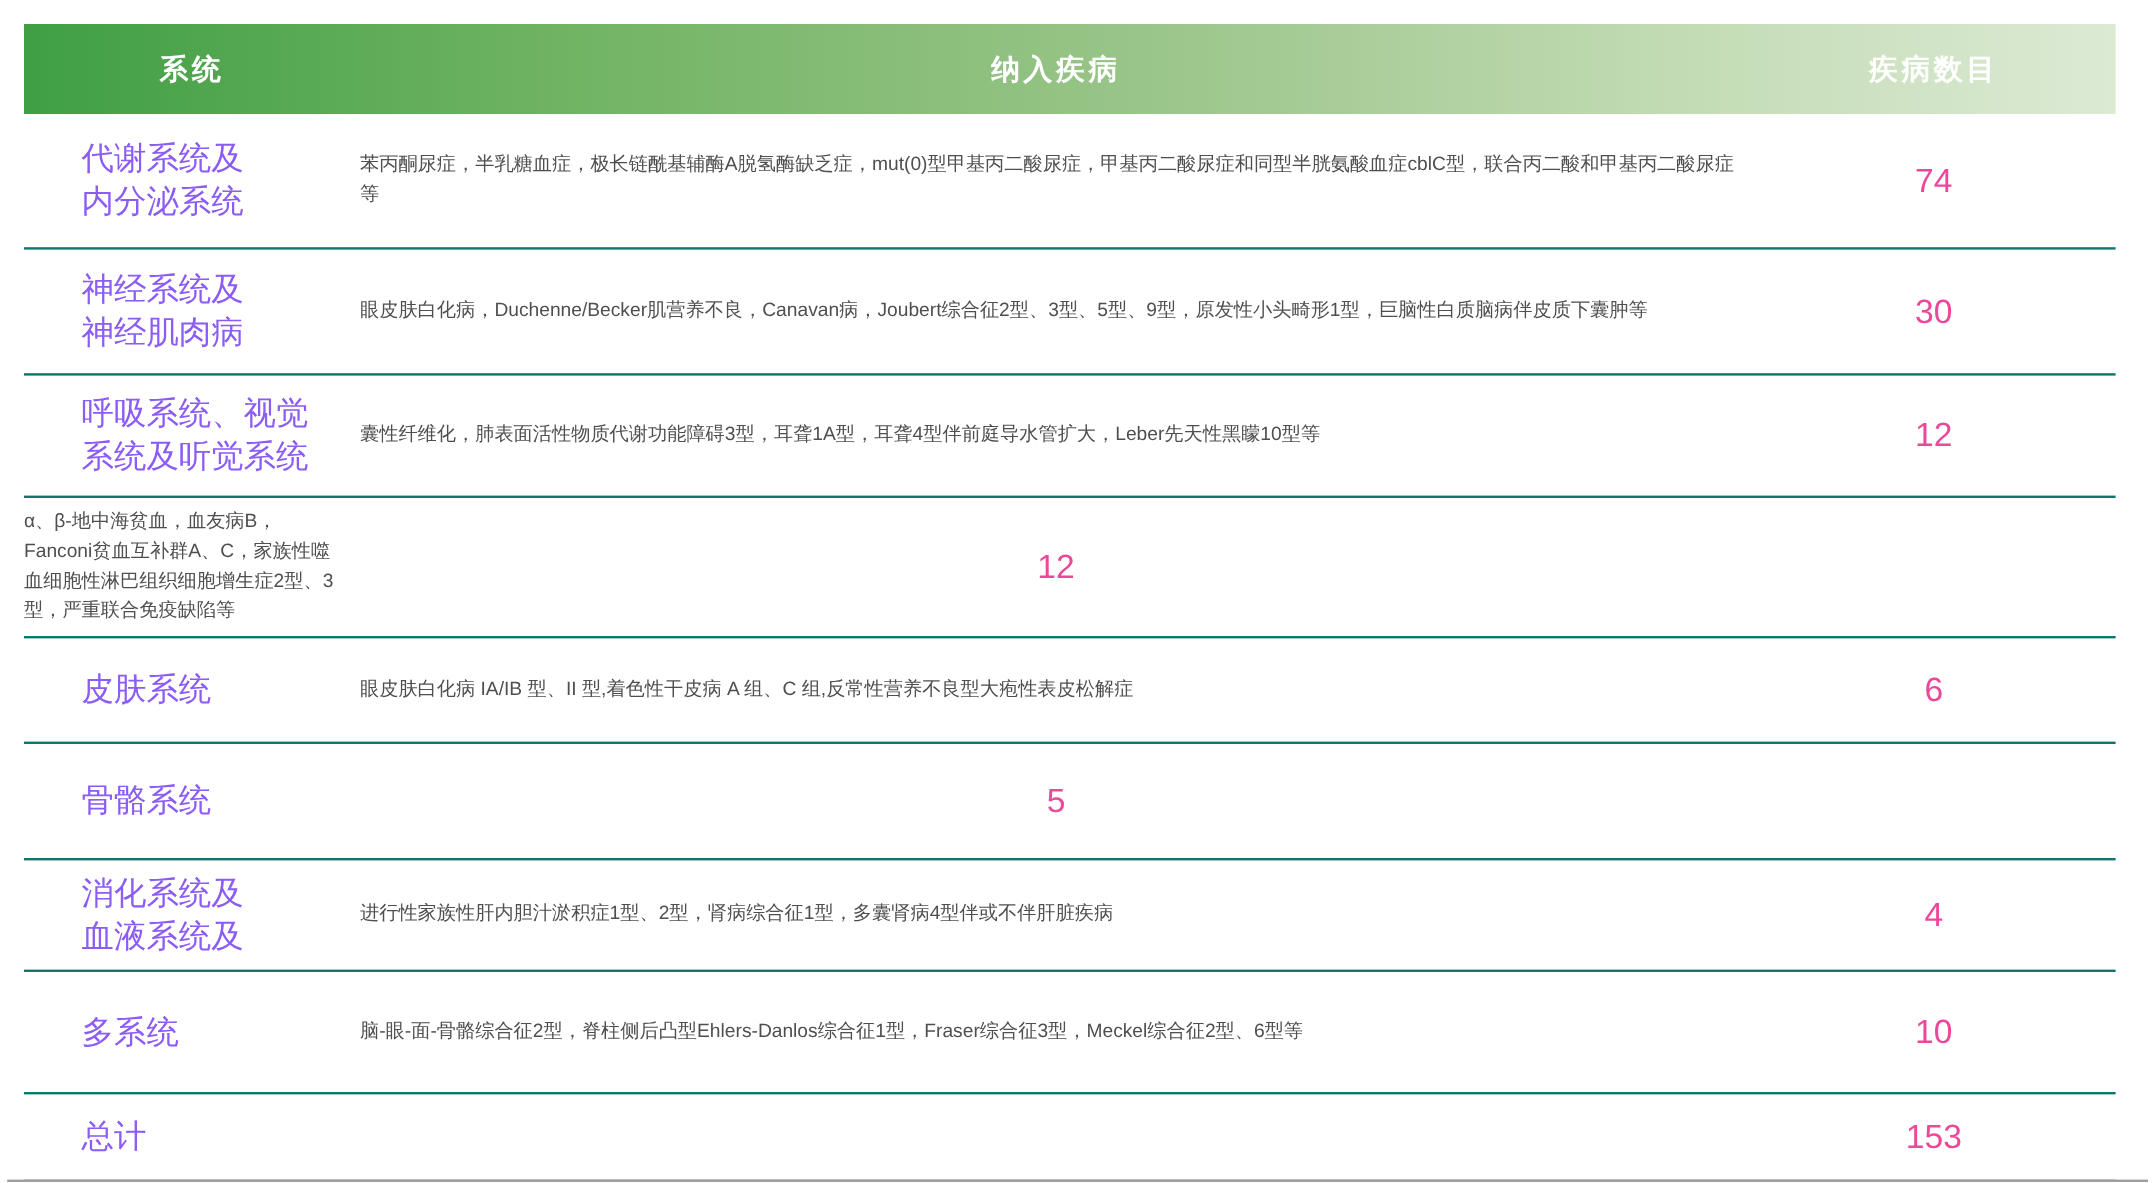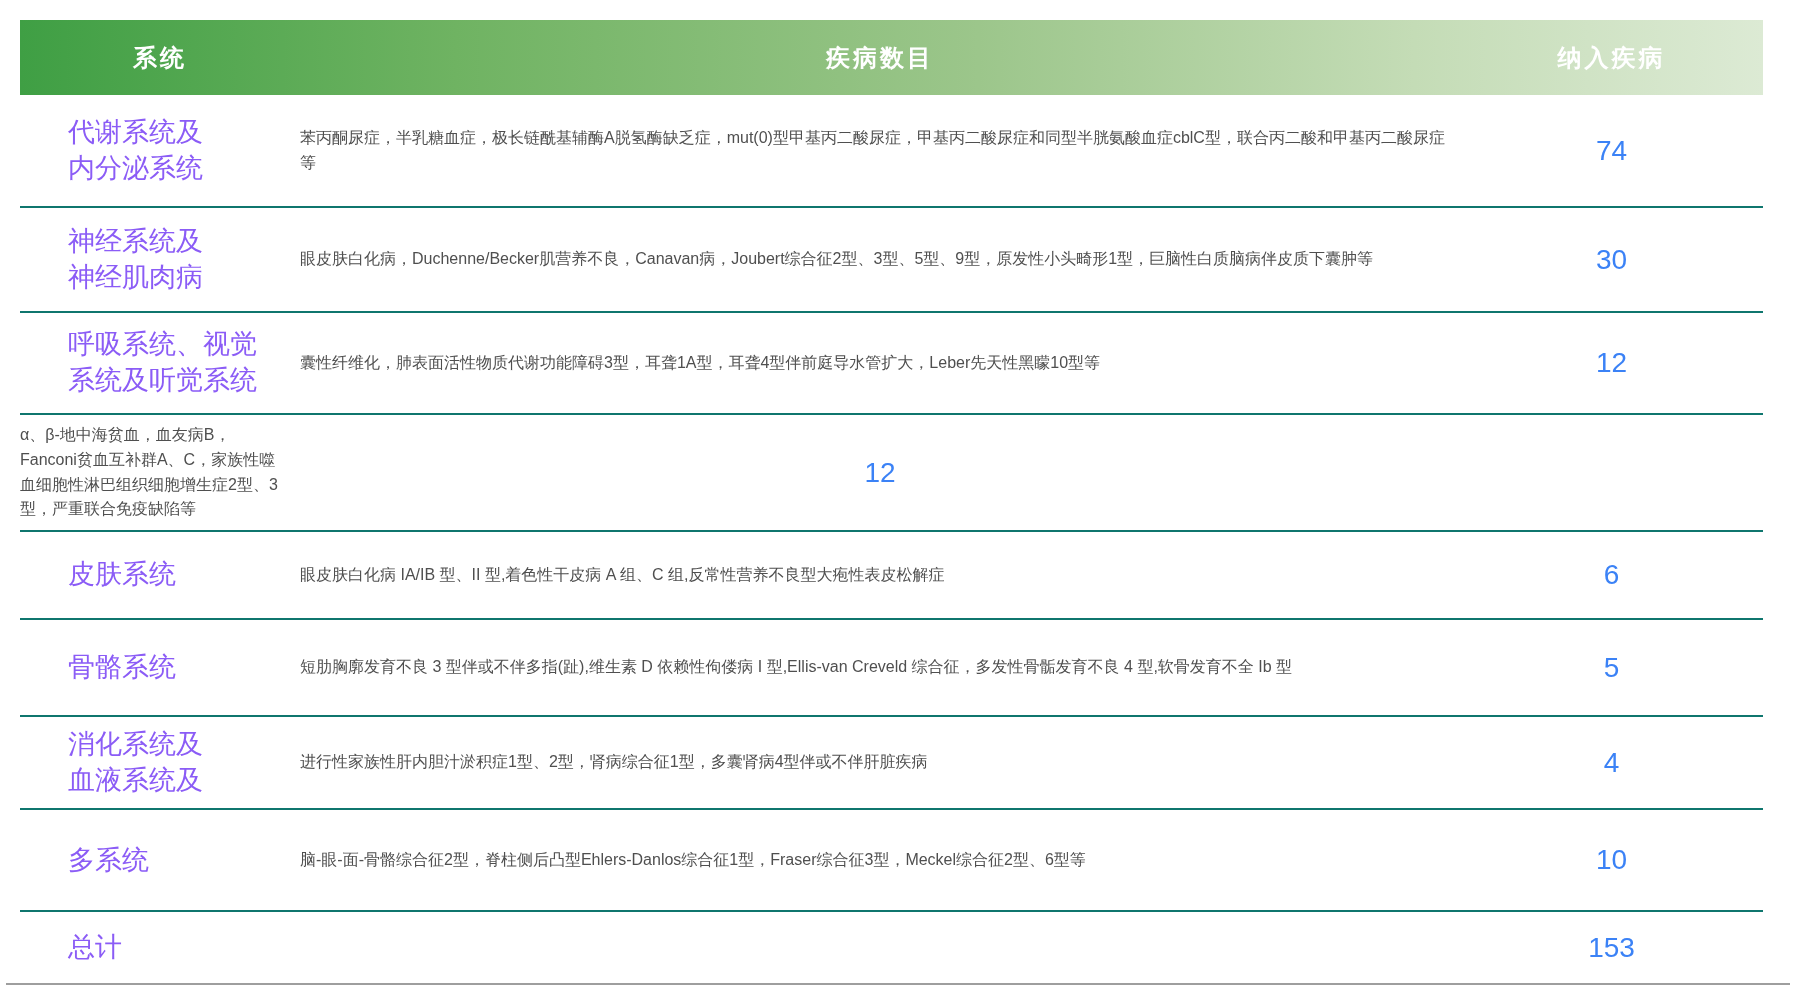--- a/index.html
+++ b/index.html
@@ -33,37 +33,37 @@
     padding:10px 8px 10px 48px;
     display:flex;align-items:center;
     white-space:pre-line;
   }
   .cell-diseases{
     color:#4f4f4f;font-size:16px;line-height:1.55;
     padding:8px 14px 8px 0;
     display:flex;align-items:center;
   }
   .cell-count{
-    color:#3b82f6;font-size:28px;
+    color:#ec4899;font-size:28px;
     display:flex;align-items:center;justify-content:center;
   }
   .bottom-rule{
     position:absolute;left:6px;right:6px;bottom:1px;
     border-top:2px solid #9e9e9e;
   }
 </style>
 </head>
 <body>
 
 <div class="table">
 
   <div class="grid thead">
     <div class="th">系统</div>
+    <div class="th">纳入疾病</div>
     <div class="th">疾病数目</div>
-    <div class="th">纳入疾病</div>
   </div>
 
   <div class="grid row first r1">
     <div class="cell-system">代谢系统及
 内分泌系统</div>
     <div class="cell-diseases">苯丙酮尿症，半乳糖血症，极长链酰基辅酶A脱氢酶缺乏症，mut(0)型甲基丙二酸尿症，甲基丙二酸尿症和同型半胱氨酸血症cblC型，联合丙二酸和甲基丙二酸尿症等</div>
     <div class="cell-count">74</div>
   </div>
 
   <div class="grid row r2">
@@ -86,21 +86,20 @@
   </div>
 
   <div class="grid row r5">
     <div class="cell-system">皮肤系统</div>
     <div class="cell-diseases">眼皮肤白化病 IA/IB 型、II 型,着色性干皮病 A 组、C 组,反常性营养不良型大疱性表皮松解症</div>
     <div class="cell-count">6</div>
   </div>
 
   <div class="grid row r6">
     <div class="cell-system">骨骼系统</div>
-    <div class="cell-diseases">短肋胸廓发育不良 3 型伴或不伴多指(趾),维生素 D 依赖性佝偻病 I 型,Ellis-van Creveld 综合征，多发性骨骺发育不良 4 型,软骨发育不全 Ib 型</div>
     <div class="cell-count">5</div>
   </div>
 
   <div class="grid row r7">
     <div class="cell-system">消化系统及
 血液系统及</div>
     <div class="cell-diseases">进行性家族性肝内胆汁淤积症1型、2型，肾病综合征1型，多囊肾病4型伴或不伴肝脏疾病</div>
     <div class="cell-count">4</div>
   </div>
 

